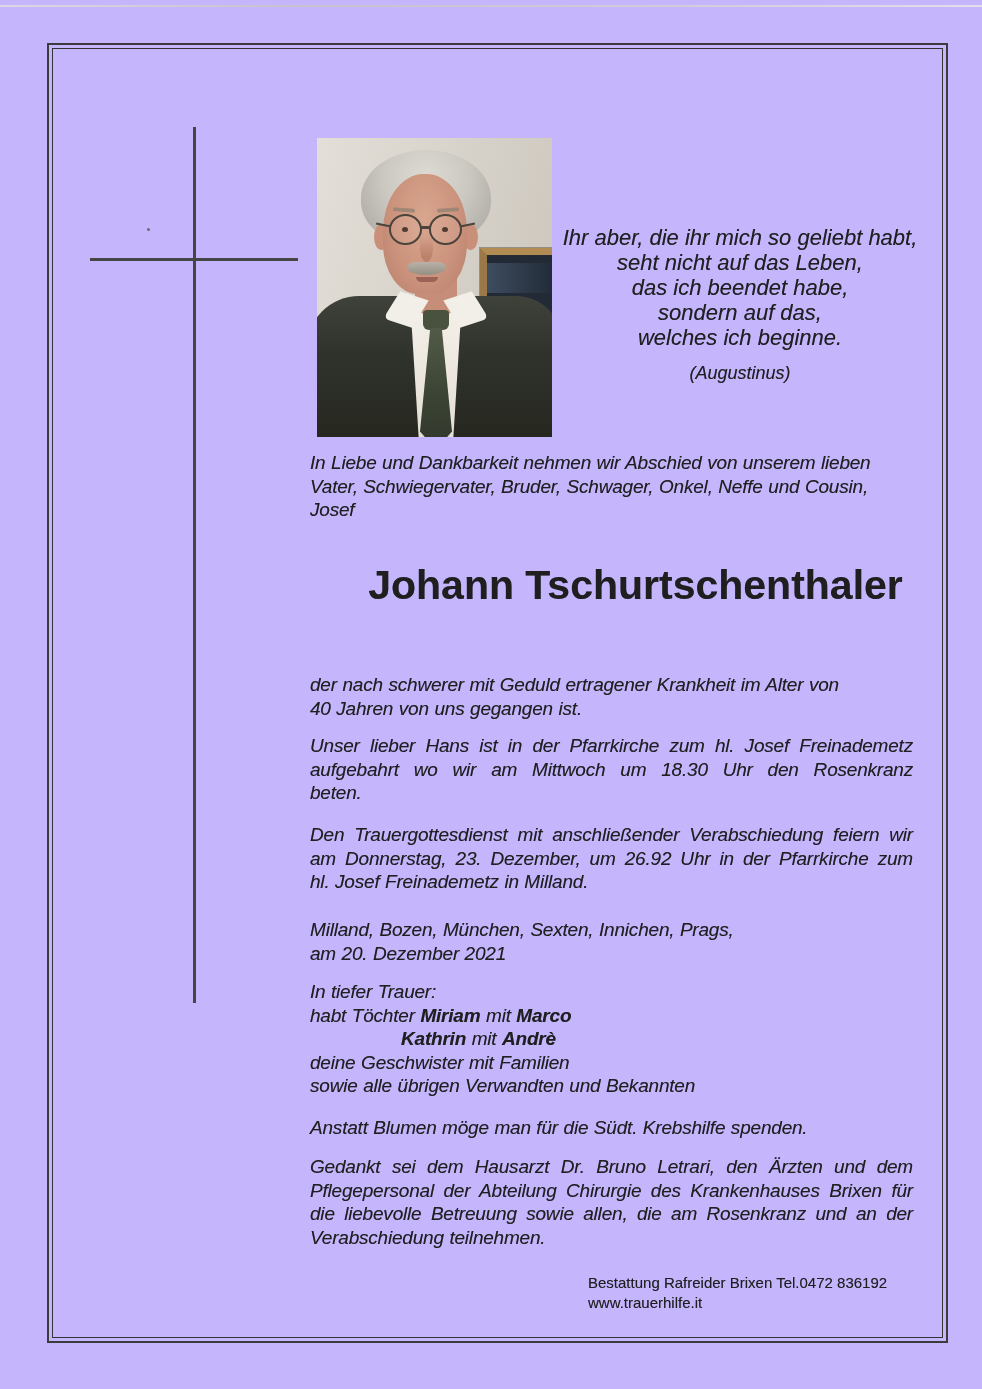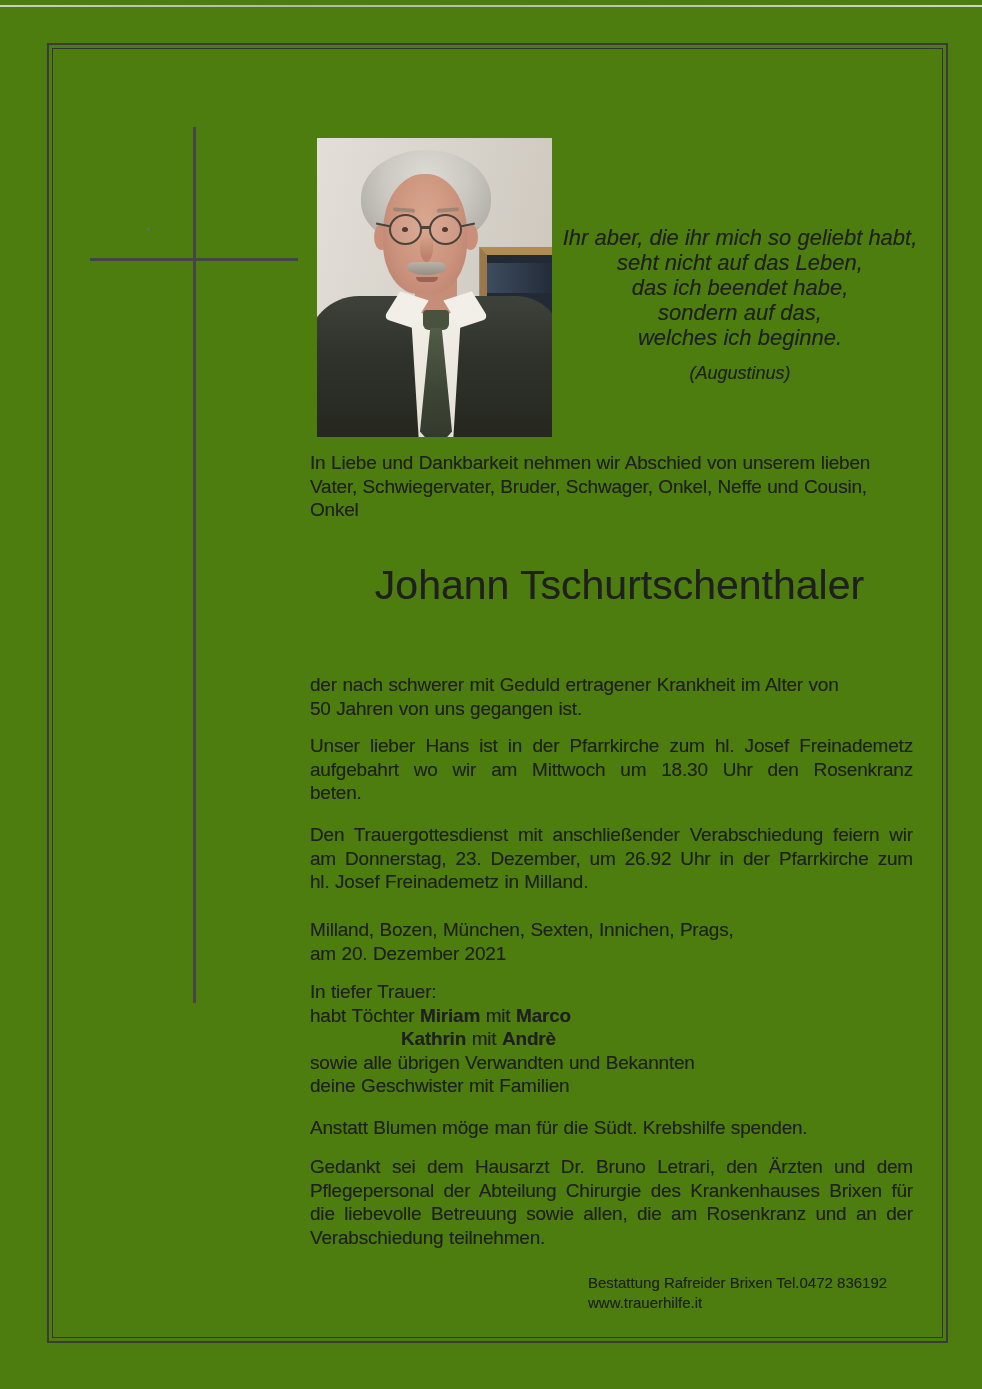--- a/index.html
+++ b/index.html
@@ -1,18 +1,18 @@
 <!DOCTYPE html>
 <html><head>
 <meta charset="utf-8">
 <style>
   html,body { margin:0; padding:0; background:#ffffff; }
   .page {
     position:relative; width:982px; height:1389px; overflow:hidden;
-    background:#4d7c0f; color:#1f1f1f;
+    background:#c4b5fd; color:#1f1f1f;
     font-family:"Liberation Sans", sans-serif;
     text-shadow:0 0 .5px rgba(30,30,30,.45);
   }
   
   .scan-top { position:absolute; left:0; top:5px; width:982px; height:2px;
     background:linear-gradient(90deg,#dedede,#c4c4c4 30%,#d2d2d2 70%,#e6e6e6); opacity:.85; }
   .speck { position:absolute; left:147px; top:228px; width:3px; height:3px;
     border-radius:50%; background:#6a6a6a; }
   
   .frame-outer { position:absolute; left:47px; top:43px; width:901px; height:1300px;
@@ -72,25 +72,25 @@
   .nose { left:103px; top:96px; width:13px; height:28px; border-radius:40% 40% 50% 50%;
     background:linear-gradient(180deg,rgba(0,0,0,0) 10%,rgba(150,85,65,.35) 80%); }
   .mustache { left:90px; top:124px; width:39px; height:13px;
     background:linear-gradient(180deg,#b8b2a8,#948e83);
     border-radius:30% 30% 60% 60% / 40% 40% 70% 70%; }
   .mouth { left:99px; top:139px; width:22px; height:5px; background:#9c6256; border-radius:0 0 10px 10px; }
   
   .quote { position:absolute; left:545px; top:225px; width:390px; text-align:center;
     font-style:italic; font-size:22px; line-height:25px; white-space:nowrap; }
   .quote .attr { margin-top:11px; font-size:18px; }
-  .name { position:absolute; left:318px; top:565px; width:603px; text-align:center;
-    font-size:41px; line-height:41px; font-weight:normal; white-space:nowrap; }
+  .name { position:absolute; left:334px; top:565px; width:603px; text-align:center;
+    font-size:41px; line-height:41px; font-weight:bold; white-space:nowrap; }
   .para { position:absolute; left:310px; width:603px; font-size:19px; line-height:23.5px;
     letter-spacing:-0.2px; word-spacing:.5px; }
-  .para div { white-space:nowrap; }
+  .para div { white-space:nowrap;font-style:italic; }
   .j { text-align:justify; -moz-text-align-last:justify; text-align-last:justify; }
   .indent { padding-left:91px; }
   .b { font-weight:bold; }
   .footer { position:absolute; left:588px; top:1273px; width:360px;
     font-size:15px; line-height:19.5px; }
 </style>
 </head>
 <body>
 
 <div class="page">
@@ -140,28 +140,28 @@
     <div>seht nicht auf das Leben,</div>
     <div>das ich beendet habe,</div>
     <div>sondern auf das,</div>
     <div>welches ich beginne.</div>
     <div class="attr">(Augustinus)</div>
   </div>
 
   <div class="para" style="top:451px">
     <div>In Liebe und Dankbarkeit nehmen wir Abschied von unserem lieben</div>
     <div>Vater, Schwiegervater, Bruder, Schwager, Onkel, Neffe und Cousin,</div>
-    <div>Onkel</div>
+    <div>Josef</div>
   </div>
 
   <div class="name">Johann Tschurtschenthaler</div>
 
   <div class="para" style="top:673px">
     <div>der nach schwerer mit Geduld ertragener Krankheit im Alter von</div>
-    <div>50 Jahren von uns gegangen ist.</div>
+    <div>40 Jahren von uns gegangen ist.</div>
   </div>
 
   <div class="para" style="top:734px">
     <div class="j">Unser lieber Hans ist in der Pfarrkirche zum hl. Josef Freinademetz</div>
     <div class="j">aufgebahrt wo wir am Mittwoch um 18.30 Uhr den Rosenkranz</div>
     <div>beten.</div>
   </div>
 
   <div class="para" style="top:823px">
     <div class="j">Den Trauergottesdienst mit anschließender Verabschiedung feiern wir</div>
@@ -180,22 +180,22 @@
       <span>habt Töchter</span>
       <span class="b">Miriam</span>
       <span>mit</span>
       <span class="b">Marco</span>
     </div>
     <div class="indent">
       <span class="b">Kathrin</span>
       <span>mit</span>
       <span class="b">Andrè</span>
     </div>
+    <div>deine Geschwister mit Familien</div>
     <div>sowie alle übrigen Verwandten und Bekannten</div>
-    <div>deine Geschwister mit Familien</div>
   </div>
 
   <div class="para" style="top:1155px">
     <div class="j">Gedankt sei dem Hausarzt Dr. Bruno Letrari, den Ärzten und dem</div>
     <div class="j">Pflegepersonal der Abteilung Chirurgie des Krankenhauses Brixen für</div>
     <div class="j">die liebevolle Betreuung sowie allen, die am Rosenkranz und an der</div>
     <div>Verabschiedung teilnehmen.</div>
   </div>
 
   <div class="para" style="top:1116px">

